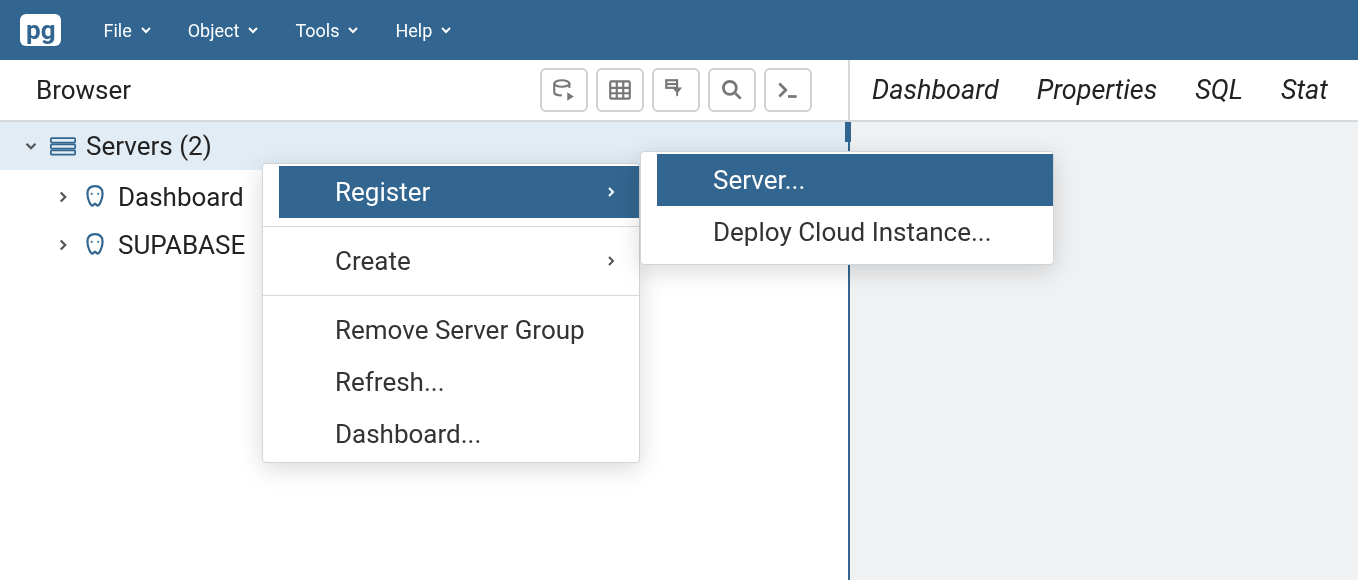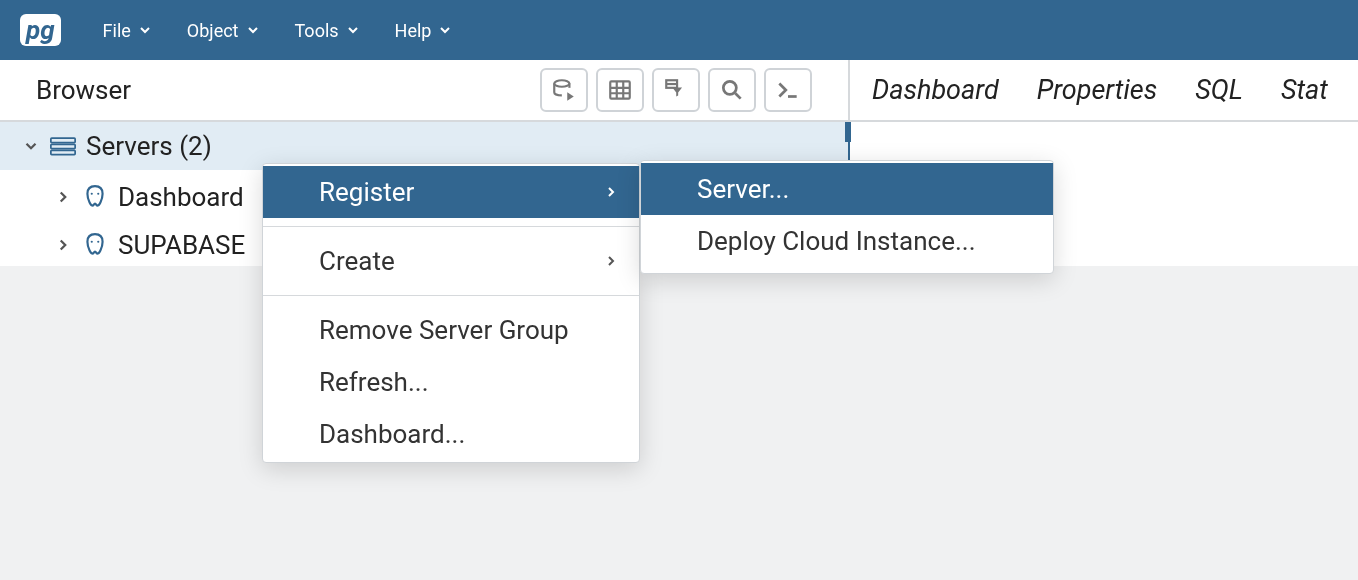--- a/index.html
+++ b/index.html
@@ -20,21 +20,20 @@
     padding: 0 20px;
     gap: 40px;
   }
   .logo {
     display: flex;
     align-items: flex-start;
     color: #fff;
     font-weight: 600;
     font-size: 32px;
     gap: 20px;
-    font-style: italic;
   }
   .logo-box {
     background: #fff;
     color: #326690;
     border-radius: 6px;
     padding: 0 6px;
     font-weight: 700;
     font-size: 26px;
     line-height: 32px;
     display: inline-block;
@@ -96,21 +95,20 @@
     padding: 0 22px;
     align-items: center;
     font-size: 27px;
     color: #222;
     font-style: italic;
   }
   .tabs .tab { cursor: pointer; }
   .content {
     display: flex;
     height: calc(580px - 60px - 62px);
-    flex-direction: column;
   }
   .browser-tree {
     width: 850px;
     border-right: 2px solid #326690;
     position: relative;
   }
   .tree-item {
     display: flex;
     align-items: center;
     gap: 10px;
@@ -152,34 +150,35 @@
     padding: 2px 0;
   }
   .ctx-item {
     height: 52px;
     display: flex;
     align-items: center;
     justify-content: space-between;
     padding: 0 20px 0 56px;
     cursor: pointer;
     color: #333;
+    margin-left: 16px;
   }
   .ctx-item.hover {
     background: #326690;
     color: #fff;
   }
   .ctx-sep {
     height: 1px;
     background: #d6d9dc;
     margin: 8px 0;
   }
   .ctx-sub {
     position: absolute;
     left: 640px;
-    top: 160px;
+    top: 151px;
     width: 414px;
     background: #fff;
     border: 1px solid #d0d4d8;
     border-radius: 4px;
     box-shadow: 0 6px 24px rgba(0,0,0,0.15);
     font-size: 26px;
     padding: 2px 0 6px 0;
   }
   .chev-right { width: 16px; height:16px; }
 </style>

